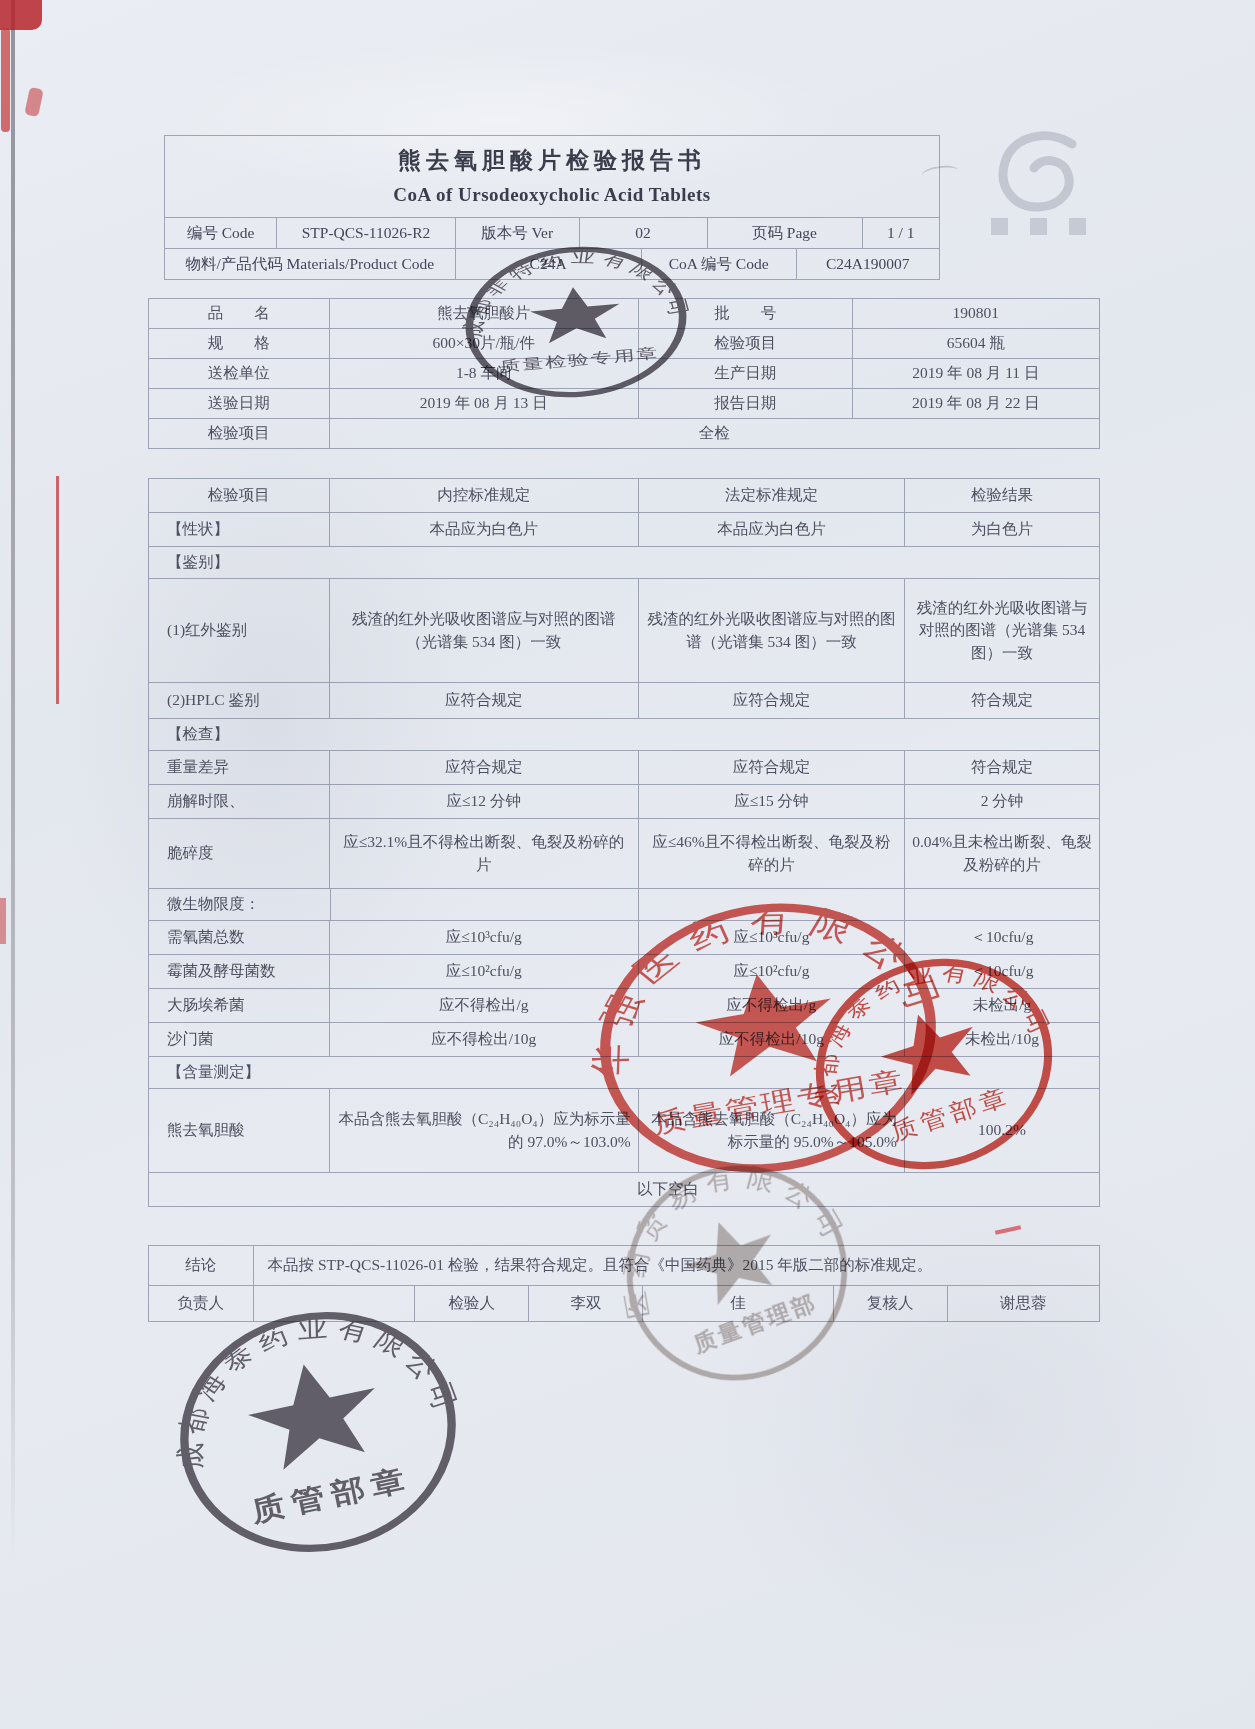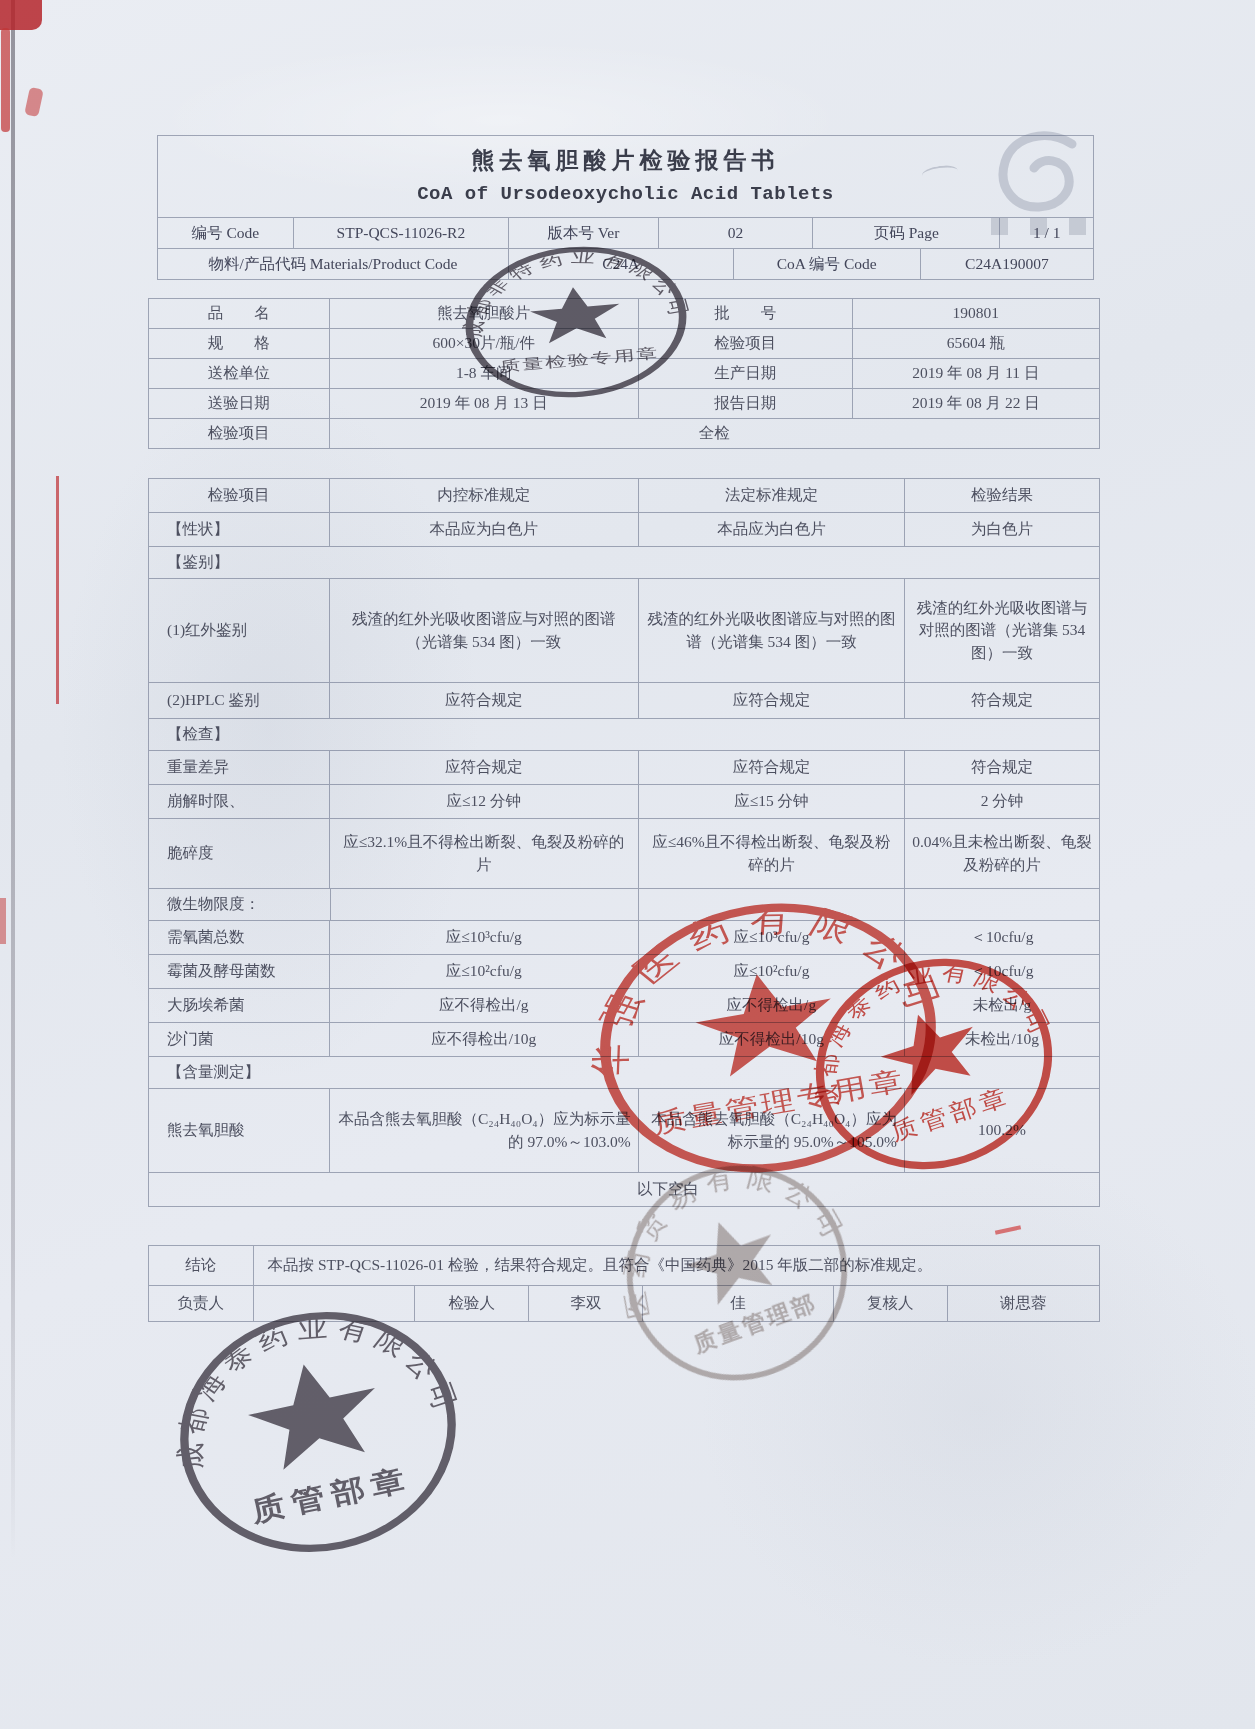--- a/index.html
+++ b/index.html
@@ -12,21 +12,21 @@
   }
   .shade{position:absolute;border-radius:50%;pointer-events:none;}
   .tbl{position:absolute;border-left:1px solid var(--bc);border-top:1px solid var(--bc);box-sizing:border-box;}
   .r{display:flex;width:100%;}
   .c{border-right:1px solid var(--bc);border-bottom:1px solid var(--bc);box-sizing:border-box;
      display:flex;align-items:center;justify-content:center;text-align:center;
      padding:2px 7px;line-height:1.45;flex:none;}
   .c.left{justify-content:flex-start;text-align:left;padding-left:18px;}
   .titlecell{flex-direction:column;justify-content:center;gap:4px;}
   .t-cn{font-size:23px;font-weight:bold;letter-spacing:5px;color:var(--ink2);}
-  .t-en{font-size:19px;font-weight:bold;color:var(--ink2);letter-spacing:.5px;font-family:Liberation Mono, monospace;}
+  .t-en{font-size:19px;font-weight:bold;color:var(--ink2);letter-spacing:.5px;}
   .hdr .c{color:#43465a;}
   
   .hw1{width:14.5%}.hw2{width:23%}.hw3{width:16%}.hw4{width:16.5%}.hw5{width:20%}.hw6{width:10%}
   .mw1{width:37.5%}.mw2{width:24%}.mw3{width:20%}.mw4{width:18.5%}
   
   .iw1{width:19%}.iw2{width:32.5%}.iw3{width:22.5%}.iw4{width:26%}.iw5{width:81%}
   
   .w1{width:19%}.w2{width:32.5%}.w3{width:28%}.w4{width:20.5%}.w100{width:100%}
   
   .cw1{width:11%}.cw2{width:89%}
@@ -55,21 +55,21 @@
 
   <svg class="artifact soft" style="left:975px;top:128px;width:135px;height:112px;opacity:.7" viewBox="0 0 135 112">
     <path d="M97 16 C72 0 38 8 30 34 C22 60 40 80 64 79 C86 78 98 62 93 46 C88 31 68 28 59 40" fill="none" stroke="#b4bac7" stroke-width="9" stroke-linecap="round"></path>
     <g fill="#b8bec9">
       <rect x="16" y="90" width="17" height="17"></rect>
       <rect x="55" y="90" width="17" height="17"></rect>
       <rect x="94" y="90" width="17" height="17"></rect>
     </g>
   </svg>
 
-  <div class="tbl hdr" style="left:157px;top:135px;width:937px;">
+  <div class="tbl hdr" style="left:164px;top:135px;width:776px;">
     <div class="r" style="height:82px">
       <div class="c w100 titlecell">
         <div class="t-cn">熊去氧胆酸片检验报告书</div>
         <div class="t-en">CoA of Ursodeoxycholic Acid Tablets</div>
       </div>
     </div>
     <div class="r" style="height:31px">
       <div class="c hw1">编号 Code</div>
       <div class="c hw2">STP-QCS-11026-R2</div>
       <div class="c hw3">版本号 Ver</div>

